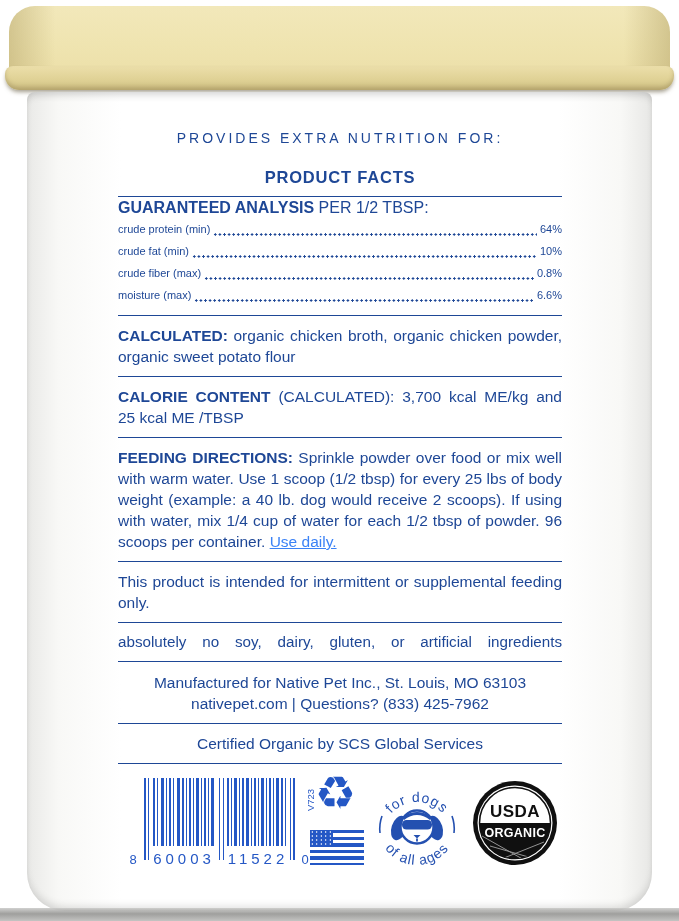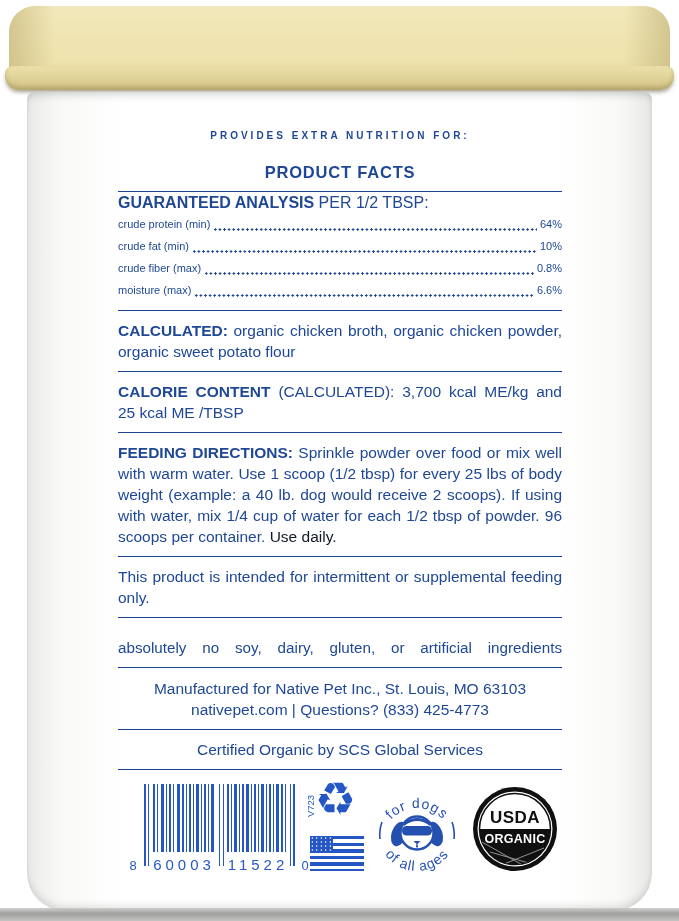--- a/index.html
+++ b/index.html
@@ -19,33 +19,33 @@
        border-radius:8px 8px 38px 38px;
        background:linear-gradient(90deg,#e9e9e7 0%,#f8f8f6 5%,#ffffff 15%,#ffffff 85%,#f8f8f6 95%,#e7e7e5 100%);
        box-shadow:inset 0 7px 9px -5px rgba(0,0,0,.20), inset 0 -7px 9px -3px rgba(0,0,0,.14);}
   .ground{position:absolute;left:0;right:0;bottom:0;height:13px;
        background:linear-gradient(180deg,#c9c9c7 0%,#8e8e8c 45%,#b9b9b7 100%);
        opacity:.85;}
 
   
   .label{position:absolute;left:118px;width:444px;top:130px;color:#1e4796;}
   .center{text-align:center;}
-  .sp-header{font-size:10px;letter-spacing:3px;font-weight:bold;}
+  .sp-header{font-size:14px;letter-spacing:3px;}
   .benefits{font-size:15.5px;margin-top:5px;}
   .pf-title{font-size:16.5px;font-weight:bold;letter-spacing:.8px;margin-top:22px;}
   hr.div{border:none;border-top:1.6px solid #1e4796;margin:9px 0 0 0;}
 
   .ga-head{font-size:16px;line-height:21px;}
   .ga-row{display:flex;font-size:11px;line-height:22px;align-items:center;}
   .ga-dots{flex:1;align-self:flex-end;height:4px;margin:0 3px 4px 3px;
        background-image:radial-gradient(circle, #1e4796 1px, transparent 1.3px);
        background-size:4.6px 3px;background-repeat:repeat-x;background-position:left bottom;}
   .para{font-size:15.5px;line-height:21px;text-align:justify;margin-top:9px;}
-  .mt7{margin-top:7px;} .mt8{margin-top:19px;}
-  .gold{color:#0f172a;}
+  .mt7{margin-top:7px;} .mt8{margin-top:8px;}
+  .gold{color:#3b82f6;text-decoration:underline;}
   .just-last{text-align:justify;text-align-last:justify;font-size:15.2px;}
   .mfg{font-size:15.5px;line-height:21px;margin-top:10px;text-align:center;}
   .cert{font-size:15.5px;line-height:21px;margin-top:9px;}
 
   
   .footer-row{position:relative;height:114px;margin-top:10px;}
   .barcode{position:absolute;left:2px;top:4px;}
   .recycle{position:absolute;left:197px;top:-4px;font-size:46px;line-height:1;color:#2457c5;
            font-family:"DejaVu Sans", sans-serif;}
   .flag{position:absolute;left:192px;top:56px;width:54px;height:35px;
@@ -120,21 +120,21 @@
     <div class="para">This product is intended for intermittent or supplemental feeding only.</div>
 
     <hr class="div mt7">
 
     <div class="para just-last mt8">absolutely no soy, dairy, gluten, or artificial ingredients</div>
 
     <hr class="div mt7">
 
     <div class="center mfg">
       <div>Manufactured for Native Pet Inc., St. Louis, MO 63103</div>
-      <div>nativepet.com | Questions? (833) 425-4773</div>
+      <div>nativepet.com | Questions? (833) 425-7962</div>
     </div>
 
     <hr class="div">
 
     <div class="center cert">Certified Organic by SCS Global Services</div>
 
     <hr class="div mt7">
 
     <div class="footer-row">
 

